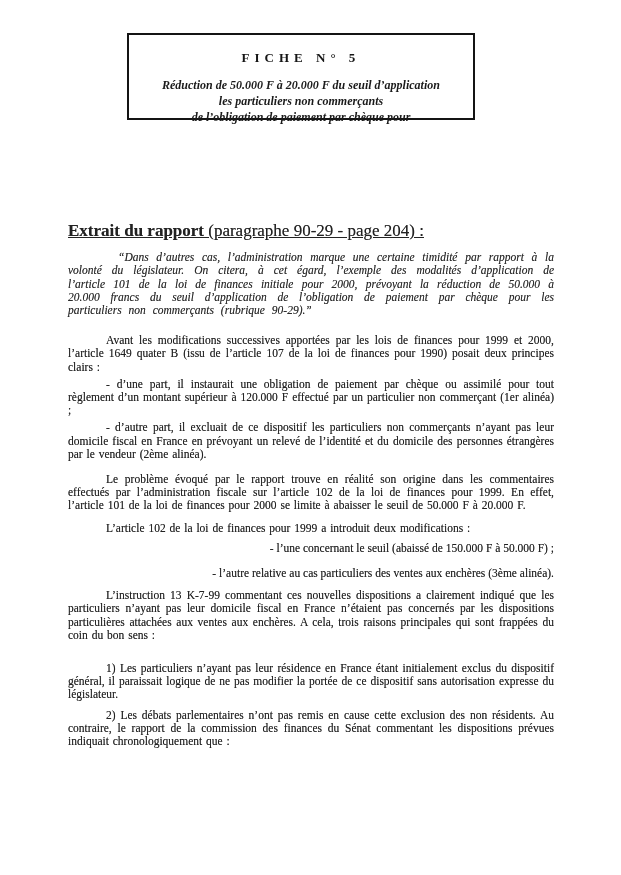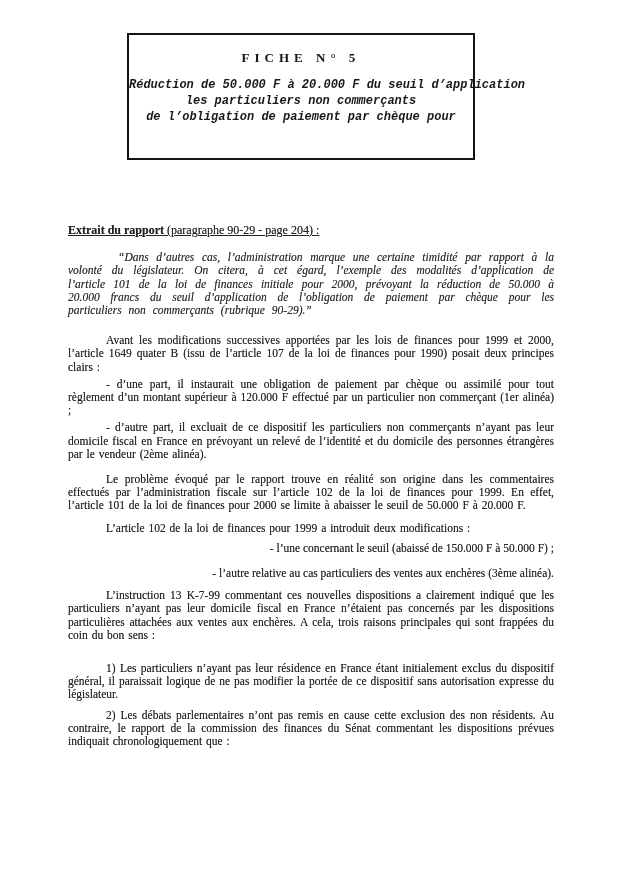--- a/index.html
+++ b/index.html
@@ -12,53 +12,53 @@
     font-family: "Liberation Serif", serif;
     color: #1e1e1e;
     overflow: hidden;
   }
   
   .fiche-box {
     position: absolute;
     left: 127px;
     top: 33px;
     width: 348px;
-    height: 127px;
+    height: 87px;
     border: 2px solid #141414;
     box-sizing: border-box;
     text-align: center;
   }
   .fiche-title {
     margin-top: 15px;
     font-weight: bold;
     font-size: 13px;
     letter-spacing: 5px;
     color: #161616;
   }
   .fiche-subtitle {
     margin-top: 11px;
     font-weight: bold;
     font-style: italic;
     font-size: 12px;
     line-height: 16px;
     color: #1a1a1a;
   }
-  .fiche-subtitle .sub-line { white-space: nowrap; font-family: Liberation Mono, monospace; }
+  .fiche-subtitle .sub-line { white-space: nowrap; }
   
   .content {
     position: absolute;
     left: 68px;
     top: 224px;
     width: 486px;
     font-size: 11.5px;
     line-height: 13.2px;
     color: #222222;
     text-shadow: 0 0 0.5px rgba(40,40,40,0.55);
   }
-  .section-heading { font-size: 12px; }
+  .section-heading { font-size: 17px; }
   .u { text-decoration: underline; }
   .bold { font-weight: bold; }
   .quote {
     margin: 14px 0 0 0;
     font-style: italic;
     text-align: justify;
     text-indent: 50px;
     word-spacing: 4px;
     color: #2b2b2b;
   }

